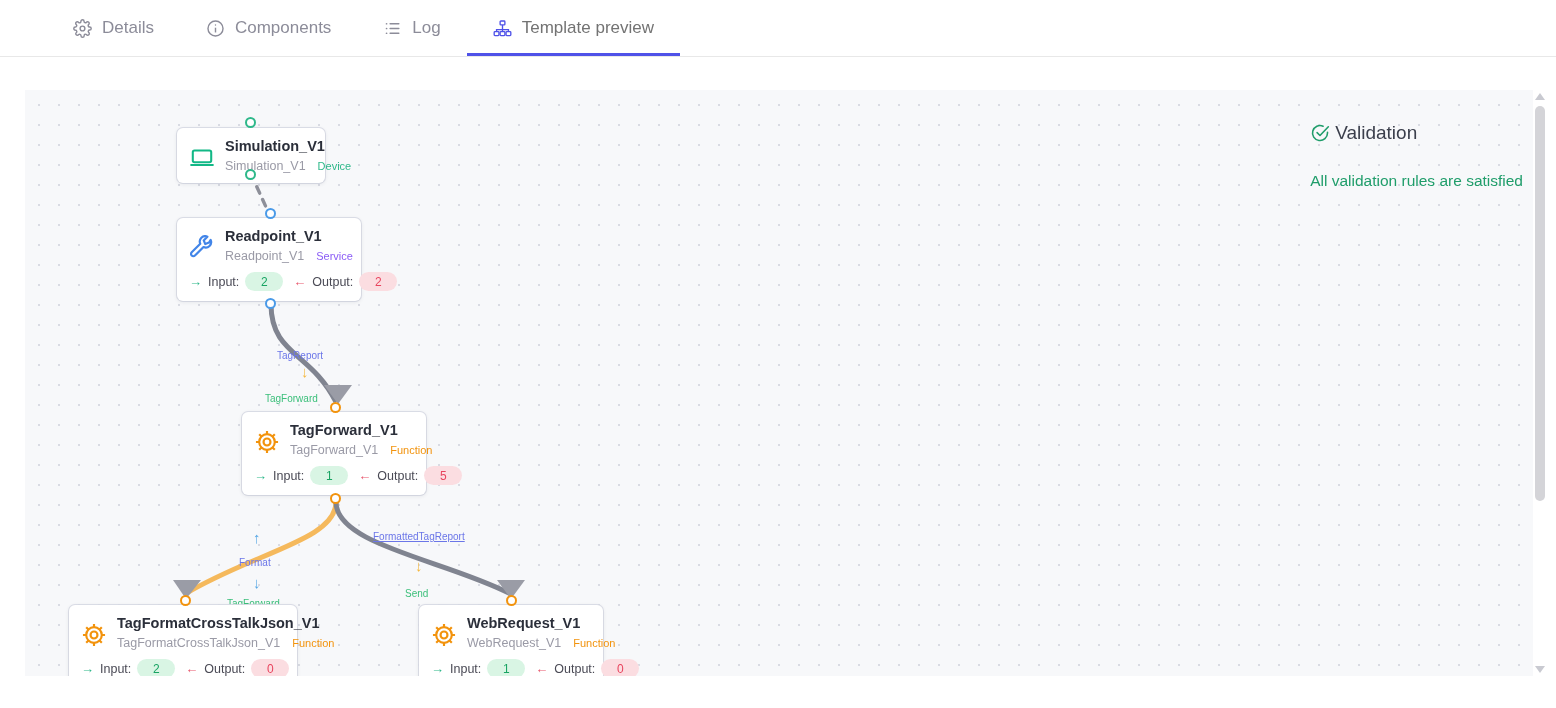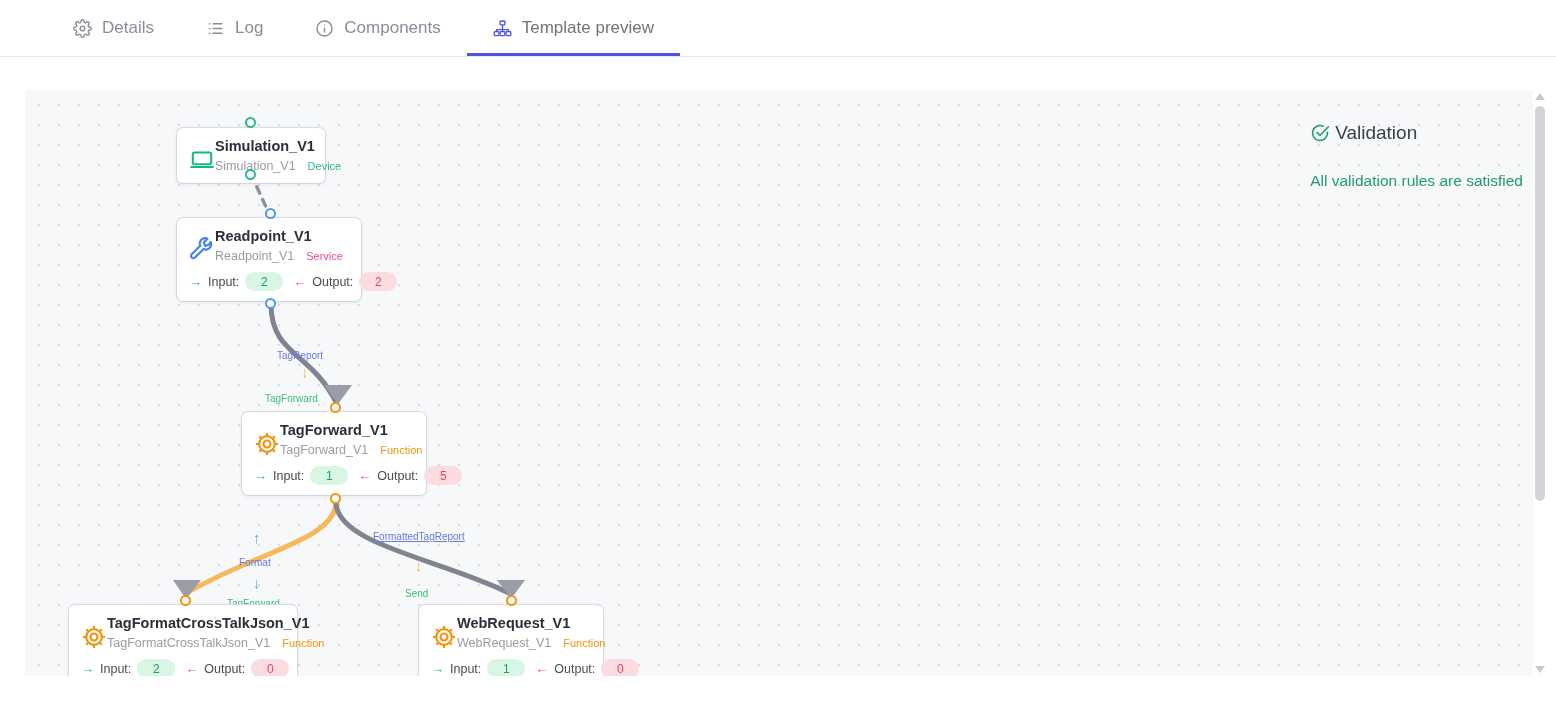--- a/index.html
+++ b/index.html
@@ -70,35 +70,35 @@
   .vscroll .arrow-down { bottom: 3px; border-top: 7px solid #c9cad1; }
 
   
   .node {
     position: absolute;
     background: #ffffff;
     border-radius: 6px;
     box-shadow: 0 1px 4px rgba(30,35,60,0.10), 0 0 0 1px rgba(220,222,232,0.9);
     padding: 10px 14px 10px 12px;
   }
-  .node-top { display: flex; align-items: flex-end; }
+  .node-top { display: flex; align-items: center; gap: 10px; }
   .node-ico { width: 26px; height: 26px; flex: 0 0 26px; margin-top: 4px; }
   .node-text { display: flex; flex-direction: column; }
   .node-title {
     font-size: 14.5px; font-weight: bold; color: #2b2f3a;
     line-height: 17px; white-space: nowrap;
   }
   .node-sub {
     display: flex; align-items: baseline; gap: 12px;
     margin-top: 4px; white-space: nowrap;
   }
   .node-sub .name { font-size: 12.5px; color: #9a9aa6; }
   .node-sub .kind { font-size: 11px; }
   .kind-device { color: #2eb88a; }
-  .kind-service { color: #ec4899; }
+  .kind-service { color: #8b5cf6; }
   .kind-function { color: #f2930d; }
 
   .node-io {
     display: flex; align-items: center; gap: 10px;
     margin-top: 9px; white-space: nowrap;
   }
   .io-grp { display: flex; align-items: center; gap: 6px; }
   .io-label { font-size: 12.5px; color: #4a4a55; }
   .io-arrow { font-size: 13px; line-height: 1; }
   .io-arrow.in { color: #2eb88a; }
@@ -152,47 +152,47 @@
   <div class="tab-spacer-0"></div>
 
   <div class="tab">
     <span class="ico">
       <svg width="19" height="19" viewBox="0 0 24 24" fill="none" stroke="#8c8c99" stroke-width="1.8">
         <circle cx="12" cy="12" r="3"></circle>
         <path d="M19.4 15a1.6 1.6 0 0 0 .3 1.8l.1.1a2 2 0 1 1-2.8 2.8l-.1-.1a1.6 1.6 0 0 0-1.8-.3 1.6 1.6 0 0 0-1 1.5V21a2 2 0 1 1-4 0v-.1A1.6 1.6 0 0 0 9 19.4a1.6 1.6 0 0 0-1.8.3l-.1.1a2 2 0 1 1-2.8-2.8l.1-.1a1.6 1.6 0 0 0 .3-1.8 1.6 1.6 0 0 0-1.5-1H3a2 2 0 1 1 0-4h.1A1.6 1.6 0 0 0 4.6 9a1.6 1.6 0 0 0-.3-1.8l-.1-.1a2 2 0 1 1 2.8-2.8l.1.1a1.6 1.6 0 0 0 1.8.3H9a1.6 1.6 0 0 0 1-1.5V3a2 2 0 1 1 4 0v.1a1.6 1.6 0 0 0 1 1.5 1.6 1.6 0 0 0 1.8-.3l.1-.1a2 2 0 1 1 2.8 2.8l-.1.1a1.6 1.6 0 0 0-.3 1.8V9a1.6 1.6 0 0 0 1.5 1H21a2 2 0 1 1 0 4h-.1a1.6 1.6 0 0 0-1.5 1z"></path>
       </svg>
     </span>
     <span>Details</span>
+  </div>
+
+  <div class="tab">
+    <span class="ico">
+      <svg width="19" height="19" viewBox="0 0 24 24" fill="none" stroke="#8c8c99" stroke-width="1.8">
+        <circle cx="12" cy="12" r="9.5"></circle>
+        <line x1="12" y1="11" x2="12" y2="17"></line>
+        <circle cx="12" cy="7.6" r="0.9" fill="#8c8c99" stroke="none"></circle>
+      </svg>
+    </span>
+    <span>Components</span>
   </div>
 
   <div class="tab">
     <span class="ico">
       <svg width="19" height="19" viewBox="0 0 24 24" fill="none" stroke="#8c8c99" stroke-width="1.8" stroke-linecap="round">
         <line x1="9" y1="6" x2="20" y2="6"></line>
         <line x1="9" y1="12" x2="20" y2="12"></line>
         <line x1="9" y1="18" x2="20" y2="18"></line>
         <circle cx="4.5" cy="6" r="1.1" fill="#8c8c99" stroke="none"></circle>
         <circle cx="4.5" cy="12" r="1.1" fill="#8c8c99" stroke="none"></circle>
         <circle cx="4.5" cy="18" r="1.1" fill="#8c8c99" stroke="none"></circle>
       </svg>
     </span>
     <span>Log</span>
   </div>
 
-  <div class="tab">
-    <span class="ico">
-      <svg width="19" height="19" viewBox="0 0 24 24" fill="none" stroke="#8c8c99" stroke-width="1.8">
-        <circle cx="12" cy="12" r="9.5"></circle>
-        <line x1="12" y1="11" x2="12" y2="17"></line>
-        <circle cx="12" cy="7.6" r="0.9" fill="#8c8c99" stroke="none"></circle>
-      </svg>
-    </span>
-    <span>Components</span>
-  </div>
-
   <div class="tab active">
     <span class="ico">
       <svg width="19" height="19" viewBox="0 0 24 24" fill="none" stroke="#4F52E8" stroke-width="1.7">
         <rect x="9" y="2.5" width="6" height="5" rx="1"></rect>
         <rect x="1.5" y="16" width="6" height="5" rx="1"></rect>
         <rect x="9" y="16" width="6" height="5" rx="1"></rect>
         <rect x="16.5" y="16" width="6" height="5" rx="1"></rect>
         <path d="M12 7.5v4M4.5 16v-2.5h15V16M12 11.5v4.5"></path>
       </svg>
     </span>

